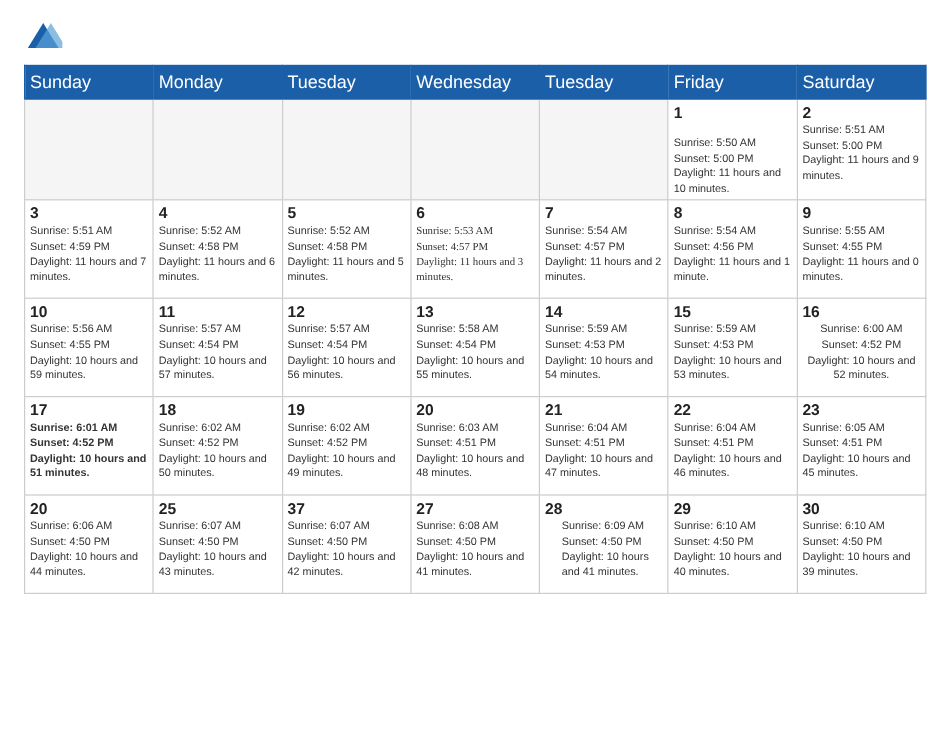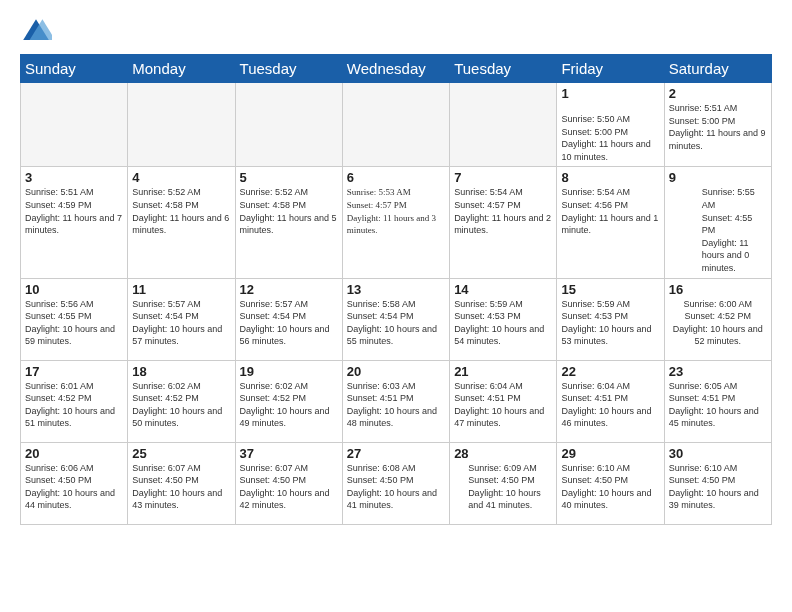--- a/index.html
+++ b/index.html
@@ -172,21 +172,21 @@
 Daylight: 11 hours and 2 minutes.</div>
           </td>
           <td>
             <span class="day-num">8</span>
             <div class="cell-text" style="white-space: pre-line;">Sunrise: 5:54 AM
 Sunset: 4:56 PM
 Daylight: 11 hours and 1 minute.</div>
           </td>
           <td>
             <span class="day-num">9</span>
-            <div class="cell-text" style="white-space: pre-line; margin-left: 33px;">Sunrise: 5:55 AM
+            <div class="cell-text" style="white-space: pre-line;">Sunrise: 5:55 AM
 Sunset: 4:55 PM
 Daylight: 11 hours and 0 minutes.</div>
           </td>
         </tr>
         <tr>
           <td>
             <span class="day-num">10</span>
             <div class="cell-text" style="white-space: pre-line;">Sunrise: 5:56 AM
 Sunset: 4:55 PM
 Daylight: 10 hours and 59 minutes.</div>
@@ -224,21 +224,21 @@
           <td>
             <span class="day-num">16</span>
             <div class="cell-text" style="white-space: pre-line; text-align: center;">Sunrise: 6:00 AM
 Sunset: 4:52 PM
 Daylight: 10 hours and 52 minutes.</div>
           </td>
         </tr>
         <tr>
           <td>
             <span class="day-num">17</span>
-            <div class="cell-text" style="white-space: pre-line;">Sunrise: 6:01 AM
+            <div class="cell-text" style="white-space: pre-line; font-weight: bold;">Sunrise: 6:01 AM
 Sunset: 4:52 PM
 Daylight: 10 hours and 51 minutes.</div>
           </td>
           <td>
             <span class="day-num">18</span>
             <div class="cell-text" style="white-space: pre-line;">Sunrise: 6:02 AM
 Sunset: 4:52 PM
 Daylight: 10 hours and 50 minutes.</div>
           </td>
           <td>

